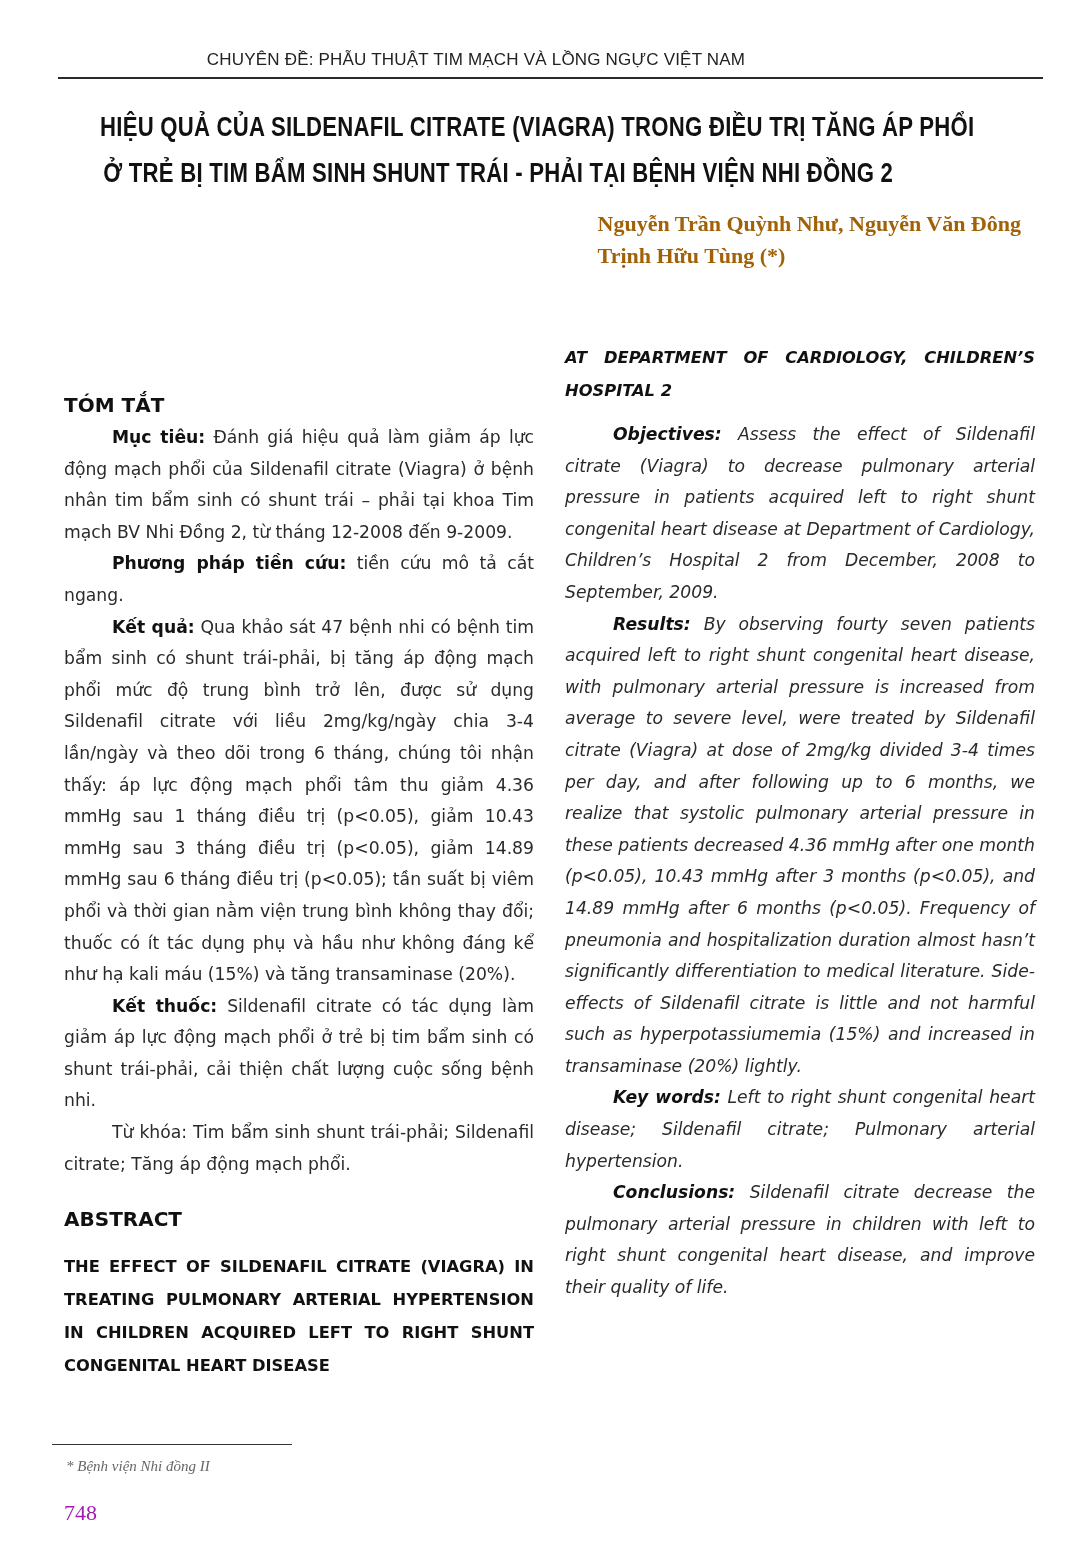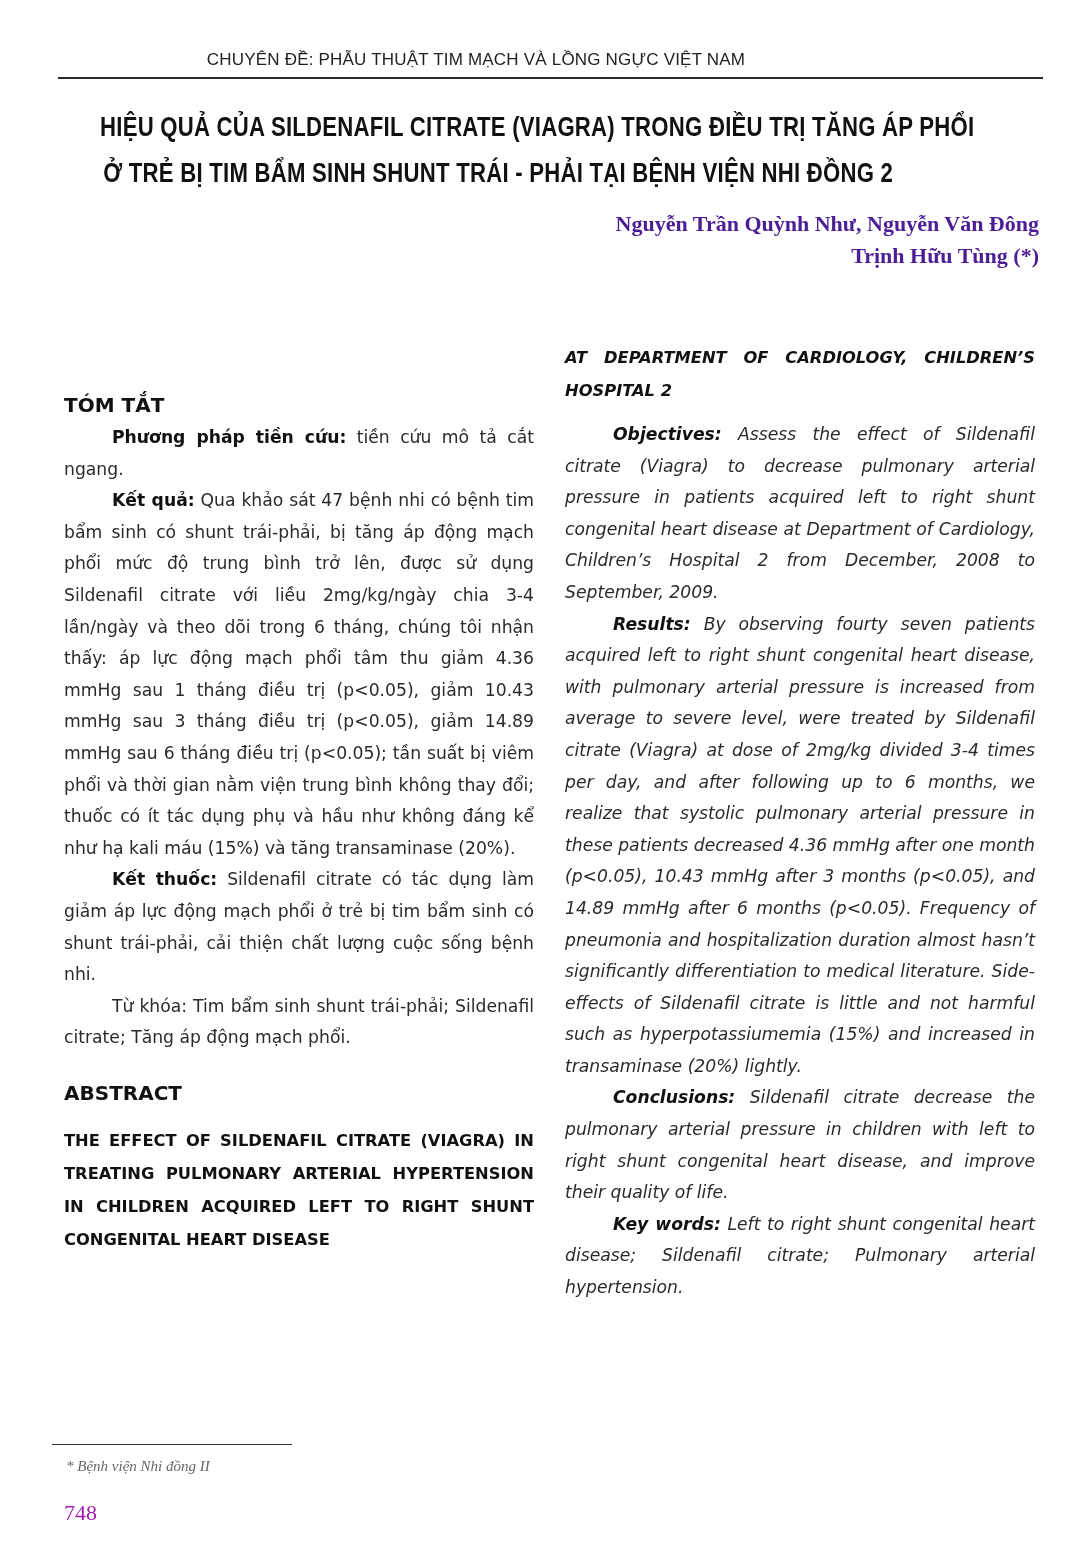--- a/index.html
+++ b/index.html
@@ -1,21 +1,21 @@
 <!DOCTYPE html>
 <html><head>
   <meta charset="utf-8">
   <style>
     html, body { margin:0; padding:0; background:#ffffff; }
     body { width:1090px; height:1556px; position:relative; overflow:hidden; color:#1a1a1a; font-family:"DejaVu Sans", sans-serif; }
     .running-head { position:absolute; top:50px; left:0; width:952px; text-align:center; font-family:"Liberation Sans", sans-serif; font-size:17px; letter-spacing:0.2px; color:#222; }
     .head-rule { position:absolute; top:77px; left:58px; width:985px; height:2px; background:#2a2a2a; }
     .title { position:absolute; top:104px; left:100px; width:950px; font-family:"Liberation Sans", sans-serif; font-weight:bold; font-size:27px; line-height:46px; transform:scaleX(0.82); transform-origin:left top; width:1160px; letter-spacing:0.3px; color:#111; }
     .title div { white-space:nowrap; }
-    .authors { position:absolute; top:208px; right:51px; text-align:right; font-family:"Liberation Serif", serif; font-weight:bold; font-size:22px; line-height:32px; color:#4c1d95; }
+    .authors { position:absolute; top:208px; right:69px; text-align:left; font-family:"Liberation Serif", serif; font-weight:bold; font-size:22px; line-height:32px; color:#a16207; }
     .col { position:absolute; top:340px; width:470px; font-family:"DejaVu Sans", sans-serif; font-size:17.2px; line-height:31.6px; color:#2a2a2a; }
     .col-left { left:64px;margin-top:48px; }
     .col-right { left:565px; top:341px;font-style:italic; }
     .col p { margin:0; text-align:justify; }
     .col p.ind { text-indent:48px; }
     .col .lbl { font-weight:bold; color:#111; }
     .sec-head { font-weight:bold; font-size:20px; line-height:34px; color:#111; margin:0; }
     .abs-title { font-weight:bold; font-size:16.3px; line-height:33px; text-align:center; color:#111; margin:0; }
     .gap-abs { height:22px; }
     .gap-abs2 { height:14px; }
@@ -34,33 +34,34 @@
   <div style="padding-left:4px;">Ở TRẺ BỊ TIM BẨM SINH SHUNT TRÁI - PHẢI TẠI BỆNH VIỆN NHI ĐỒNG 2</div>
 </div>
 
 <div class="authors">
   <div>Nguyễn Trần Quỳnh Như, Nguyễn Văn Đông</div>
   <div>Trịnh Hữu Tùng (*)</div>
 </div>
 
 <div class="col col-left">
   <h3 class="sec-head">TÓM TẮT</h3>
+  <p class="ind"><span class="lbl">Mục tiêu:</span><span> Đánh giá hiệu quả làm giảm áp lực động mạch phổi của Sildenafil citrate (Viagra) ở bệnh nhân tim bẩm sinh có shunt trái – phải tại khoa Tim mạch BV Nhi Đồng 2, từ tháng 12-2008 đến 9-2009.</span></p>
   <p class="ind"><span class="lbl">Phương pháp tiền cứu:</span><span> tiền cứu mô tả cắt ngang.</span></p>
   <p class="ind"><span class="lbl">Kết quả:</span><span> Qua khảo sát 47 bệnh nhi có bệnh tim bẩm sinh có shunt trái-phải, bị tăng áp động mạch phổi mức độ trung bình trở lên, được sử dụng Sildenafil citrate với liều 2mg/kg/ngày chia 3-4 lần/ngày và  theo dõi trong 6 tháng, chúng tôi nhận thấy: áp lực động mạch phổi tâm thu giảm 4.36 mmHg sau 1 tháng điều trị (p&lt;0.05), giảm 10.43 mmHg sau 3 tháng điều trị (p&lt;0.05), giảm 14.89 mmHg sau 6 tháng điều trị (p&lt;0.05); tần suất bị viêm phổi và thời gian nằm viện trung bình không thay đổi; thuốc có ít tác dụng phụ và hầu như không đáng kể như hạ kali máu (15%) và tăng  transaminase (20%).</span></p>
   <p class="ind"><span class="lbl">Kết thuốc:</span><span> Sildenafil citrate có tác dụng làm giảm áp lực động mạch phổi ở trẻ bị tim bẩm sinh có shunt trái-phải, cải thiện chất lượng cuộc sống bệnh nhi.</span></p>
   <p class="ind">Từ khóa: Tim bẩm sinh shunt trái-phải; Sildenafil citrate; Tăng áp động mạch phổi.</p>
   <div class="gap-abs"></div>
   <h3 class="sec-head">ABSTRACT</h3>
   <div class="gap-abs2"></div>
   <p class="abs-title">THE EFFECT OF SILDENAFIL CITRATE (VIAGRA) IN TREATING PULMONARY ARTERIAL HYPERTENSION IN CHILDREN ACQUIRED LEFT TO RIGHT SHUNT CONGENITAL HEART DISEASE</p>
 </div>
 
 <div class="col col-right">
   <p class="abs-title" style="margin-bottom:12px;">AT DEPARTMENT OF CARDIOLOGY, CHILDREN’S HOSPITAL 2</p>
   <p class="ind"><span class="lbl">Objectives:</span><span> Assess the effect of Sildenafil citrate (Viagra) to decrease pulmonary arterial pressure in patients acquired left to right shunt congenital heart disease at Department of Cardiology, Children’s Hospital 2 from December, 2008 to September, 2009.</span></p>
   <p class="ind"><span class="lbl">Results:</span><span> By observing fourty seven patients acquired left to right shunt congenital heart disease, with pulmonary arterial pressure is increased from average to severe level, were treated by Sildenafil citrate (Viagra) at dose of 2mg/kg divided 3-4 times per day, and after following up to 6 months, we realize that systolic pulmonary arterial pressure in these patients decreased 4.36 mmHg after one month (p&lt;0.05), 10.43 mmHg after 3 months (p&lt;0.05), and 14.89 mmHg after 6 months (p&lt;0.05). Frequency of pneumonia and hospitalization duration almost hasn’t significantly differentiation to medical literature. Side-effects of Sildenafil citrate is little and not harmful such as hyperpotassiumemia (15%) and increased in transaminase (20%) lightly.</span></p>
+  <p class="ind"><span class="lbl">Key words:</span><span> Left to right shunt congenital heart disease; Sildenafil citrate; Pulmonary arterial hypertension.</span></p>
   <p class="ind"><span class="lbl">Conclusions:</span><span> Sildenafil citrate decrease the pulmonary arterial pressure in children with left to right shunt congenital heart disease, and improve their quality of life.</span></p>
-  <p class="ind"><span class="lbl">Key words:</span><span> Left to right shunt congenital heart disease; Sildenafil citrate; Pulmonary arterial hypertension.</span></p>
 </div>
 
 <div class="foot-rule"></div>
 <div class="footnote">* Bệnh viện Nhi đồng II</div>
 <div class="page-num">748</div>
 
 </body></html>

